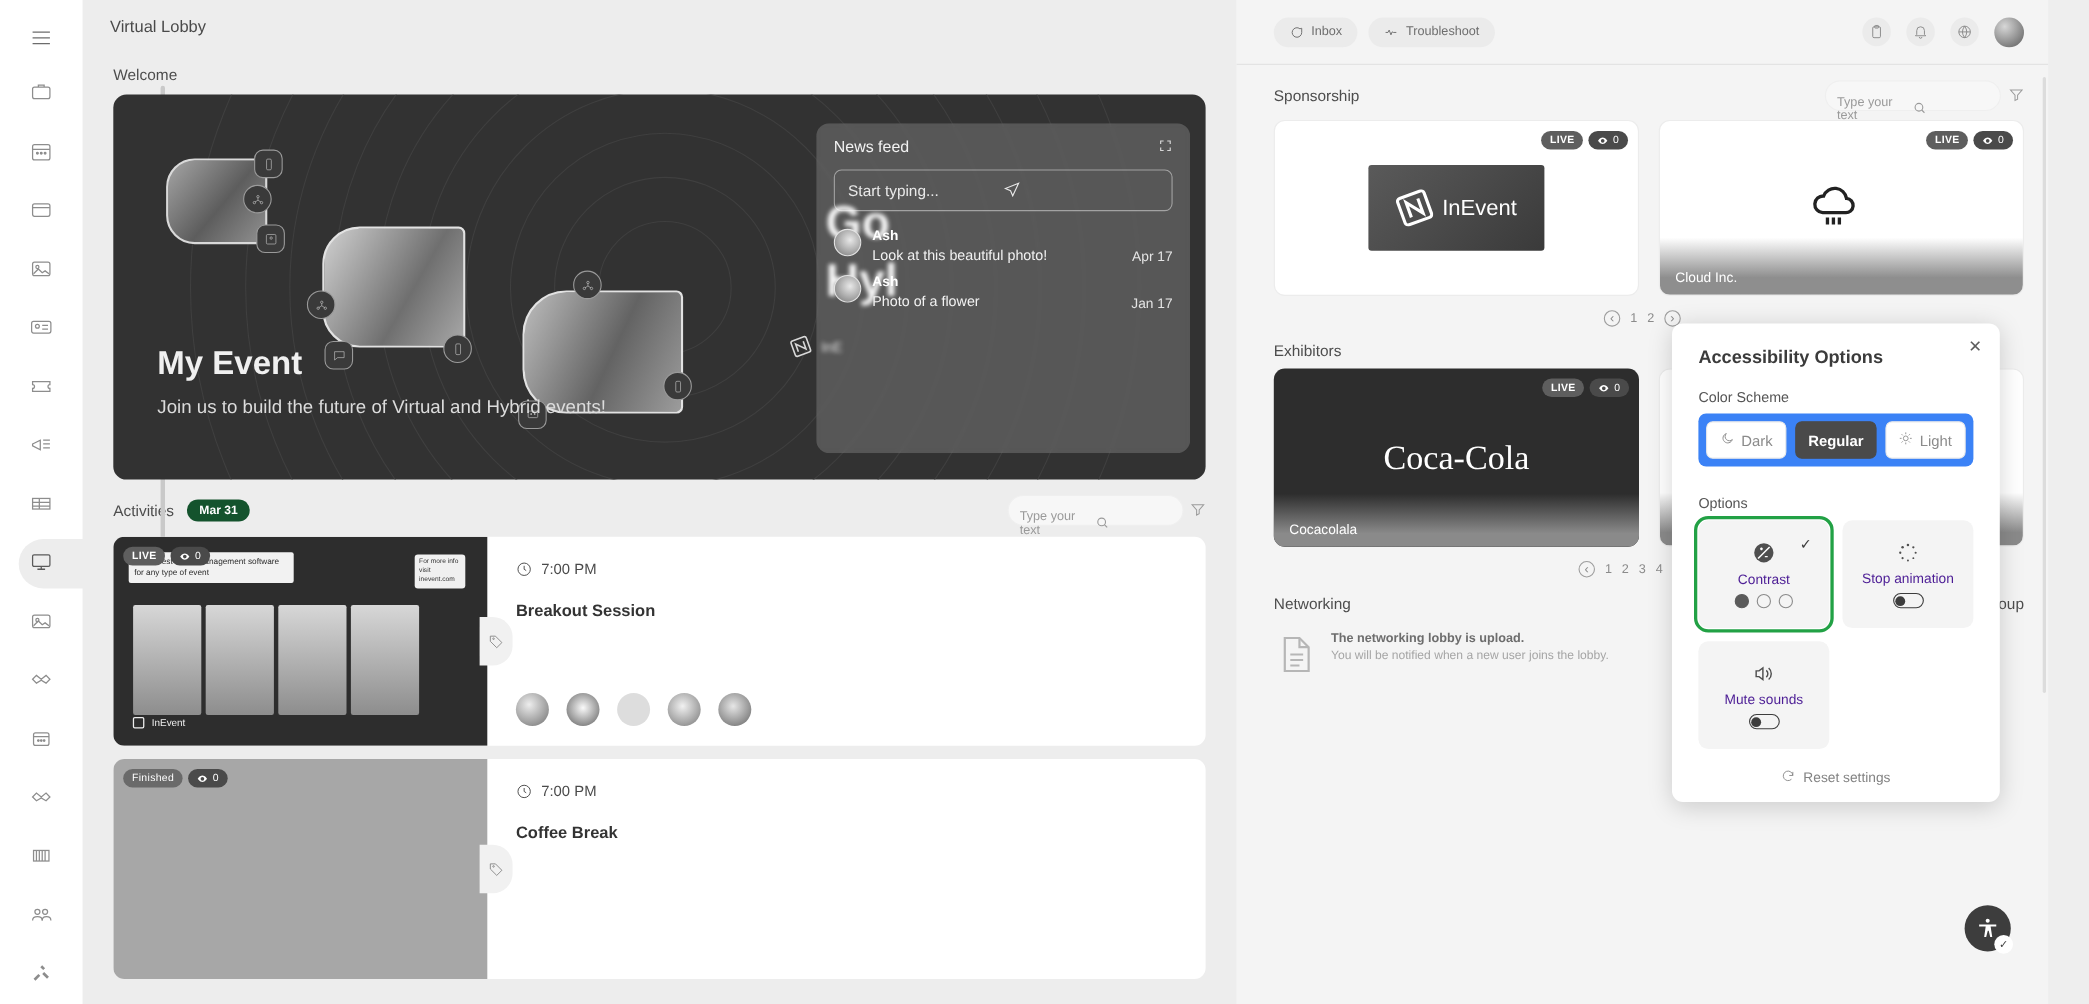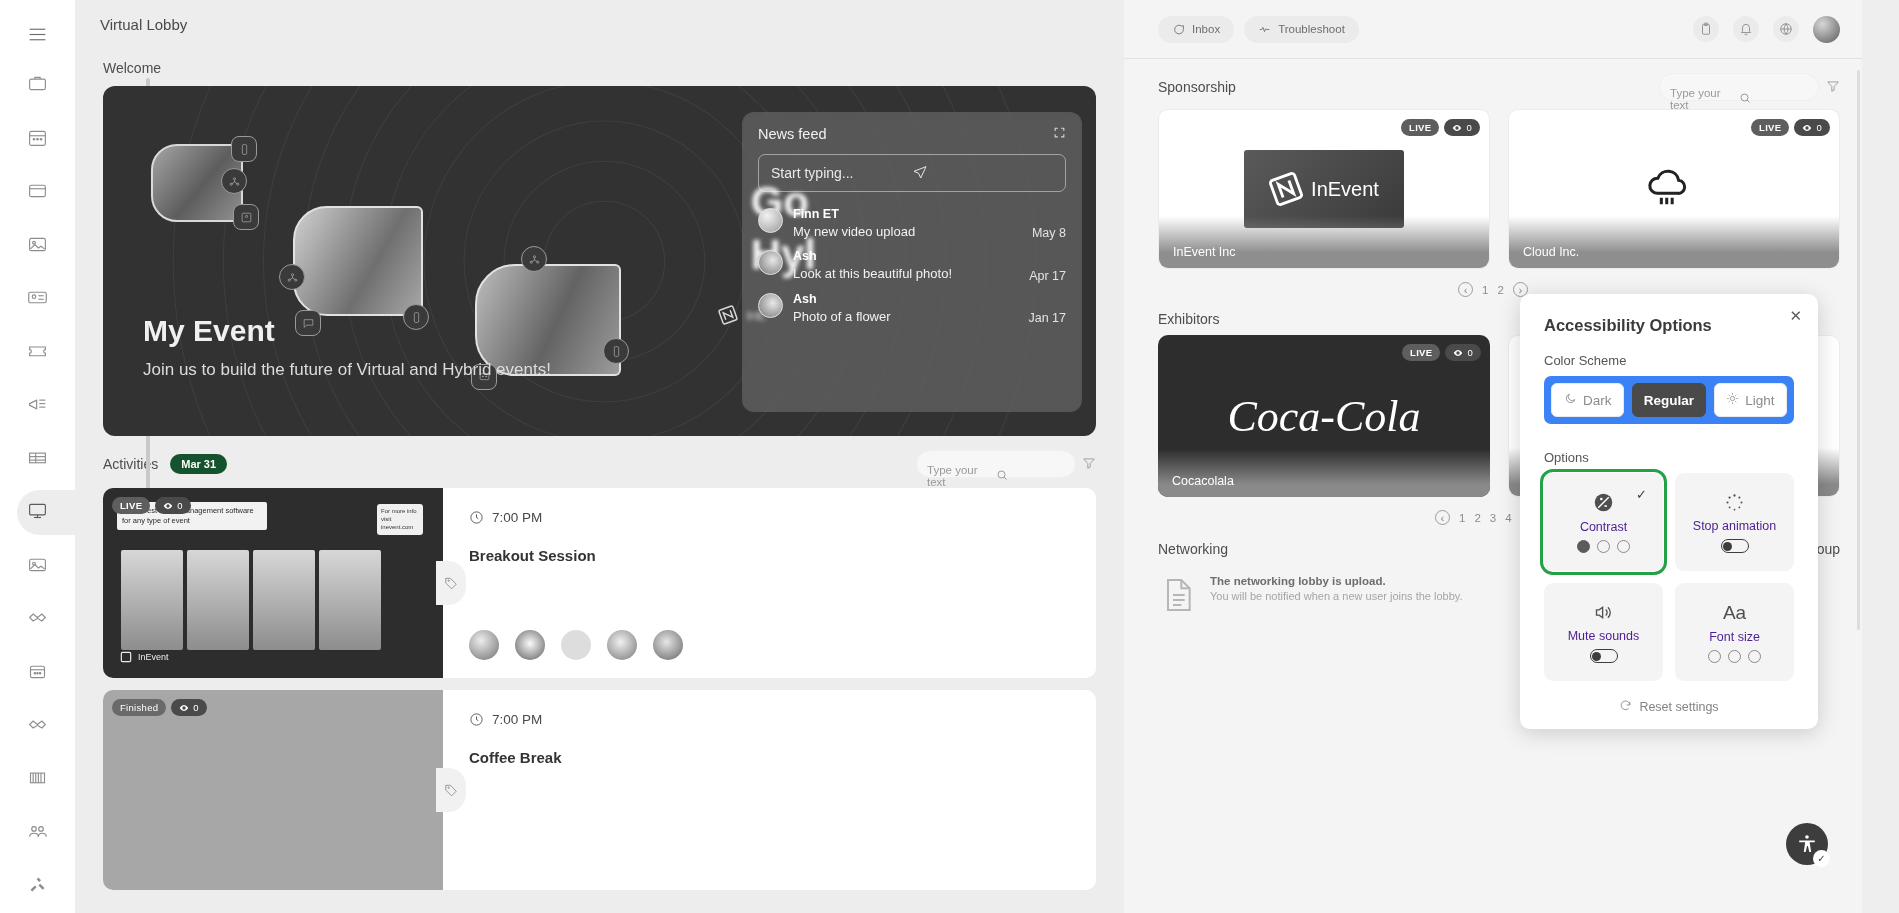--- a/index.html
+++ b/index.html
@@ -193,21 +193,21 @@
            padding:13px 0 6px 0; color:#8b8b8b; font-size:11.5px; }
   .pager .pg-arrow { width:15px; height:15px; border:1.2px solid #9d9d9d; border-radius:50%;
     display:flex; align-items:center; justify-content:center; cursor:pointer;}
   .pager .pg-num { cursor:pointer; }
 
   .exh-card {
     width:332px; height:162px; border-radius:10px; position:relative; overflow:hidden;
     background:#2d2d2d; display:flex; align-items:center; justify-content:center;
   }
   .exh-card .pill-row{ left:auto; right:9px; }
-  .coke { color:#fff; font-size:44px; font-style:italic; font-family:"Liberation Serif",serif; }
+  .coke { color:#fff; font-size:31px; font-family:"Liberation Serif",serif; }
   .exh-card2 { background:#fff; border:1px solid #ececec; }
   .exh-foot { position:absolute; left:0; right:0; bottom:0; height:48px;
     background:linear-gradient(180deg,rgba(130,130,130,0) 0%, #8a8a8a 75%);
     display:flex; align-items:flex-end; padding:0 0 9px 14px; color:#fff; font-size:12.5px;}
 
   .empty-row { display:flex; gap:12px; align-items:flex-start; padding:10px 0 0 34px; }
   .doc-ico { color:#b6b6b6; }
   .empty-t { font-size:11.5px; font-weight:bold; color:#6d6d6d; }
   .empty-s { font-size:11px; color:#a5a5a5; margin-top:3px; }
 
@@ -501,28 +501,20 @@
           </div>
           <div class="nf-input">
             <span>Start typing...</span>
             <span class="nf-send">
               <svg width="16" height="16" viewBox="0 0 24 24" fill="none" stroke="currentColor" stroke-width="1.5">
                   <path d="M21 4L3 11l7 3 3 7 8-17z"></path>
                 </svg>
             </span>
           </div>
 
-          <div class="nf-row">
-            <div class="nf-av"></div>
-            <div class="nf-body">
-              <div class="nf-name">Finn ET</div>
-              <div class="nf-msg">My new video upload</div>
-            </div>
-            <div class="nf-date">May 8</div>
-          </div>
 
           <div class="nf-row">
             <div class="nf-av a2"></div>
             <div class="nf-body">
               <div class="nf-name">Ash</div>
               <div class="nf-msg">Look at this beautiful photo!</div>
             </div>
             <div class="nf-date">Apr 17</div>
           </div>
 
@@ -707,21 +699,20 @@
             <div class="inevent-box">
               <svg width="34" height="34" viewBox="0 0 24 24">
                   <g transform="rotate(-20 12 12)">
                     <rect x="3" y="3" width="18" height="18" rx="2" fill="none" stroke="#fff" stroke-width="2"></rect>
                     <path d="M8 17V7l8 10V7" fill="none" stroke="#fff" stroke-width="2"></path>
                   </g>
                 </svg>
               <span>InEvent</span>
             </div>
           </div>
-          <div class="spon-foot">InEvent Inc</div>
         </div>
 
         <div class="spon-card">
           <div class="pill-row">
             <div class="pill">LIVE</div>
             <div class="pill views">
               <svg width="10" height="10" viewBox="0 0 24 24" fill="currentColor">
                   <path d="M12 5C6 5 2 12 2 12s4 7 10 7 10-7 10-7-4-7-10-7zm0 11a4 4 0 110-8 4 4 0 010 8z"></path>
                 </svg>
               <span>0</span>
@@ -873,29 +864,20 @@
                 <path d="M14.5 8.5a4.5 4.5 0 010 7"></path>
                 <path d="M17 6a8 8 0 010 12"></path>
               </svg>
           </span>
           <span class="opt-label">Mute sounds</span>
           <span class="toggle">
               <span class="knob"></span>
             </span>
         </div>
 
-        <div class="opt-card">
-          <span class="opt-ico" style="font-size:19px;color:#4f4f4f;">Aa</span>
-          <span class="opt-label">Font size</span>
-          <span class="dots">
-            <span class="dot"></span>
-            <span class="dot"></span>
-            <span class="dot"></span>
-          </span>
-        </div>
       </div>
 
       <div class="reset-row">
         <span><svg width="13" height="13" viewBox="0 0 24 24" fill="none" stroke="currentColor" stroke-width="1.5">
               <path d="M20 11a8 8 0 10-2.3 6.3"></path>
               <path d="M20 5v6h-6"></path>
             </svg></span>
         <span>Reset settings</span>
       </div>
     </div>

